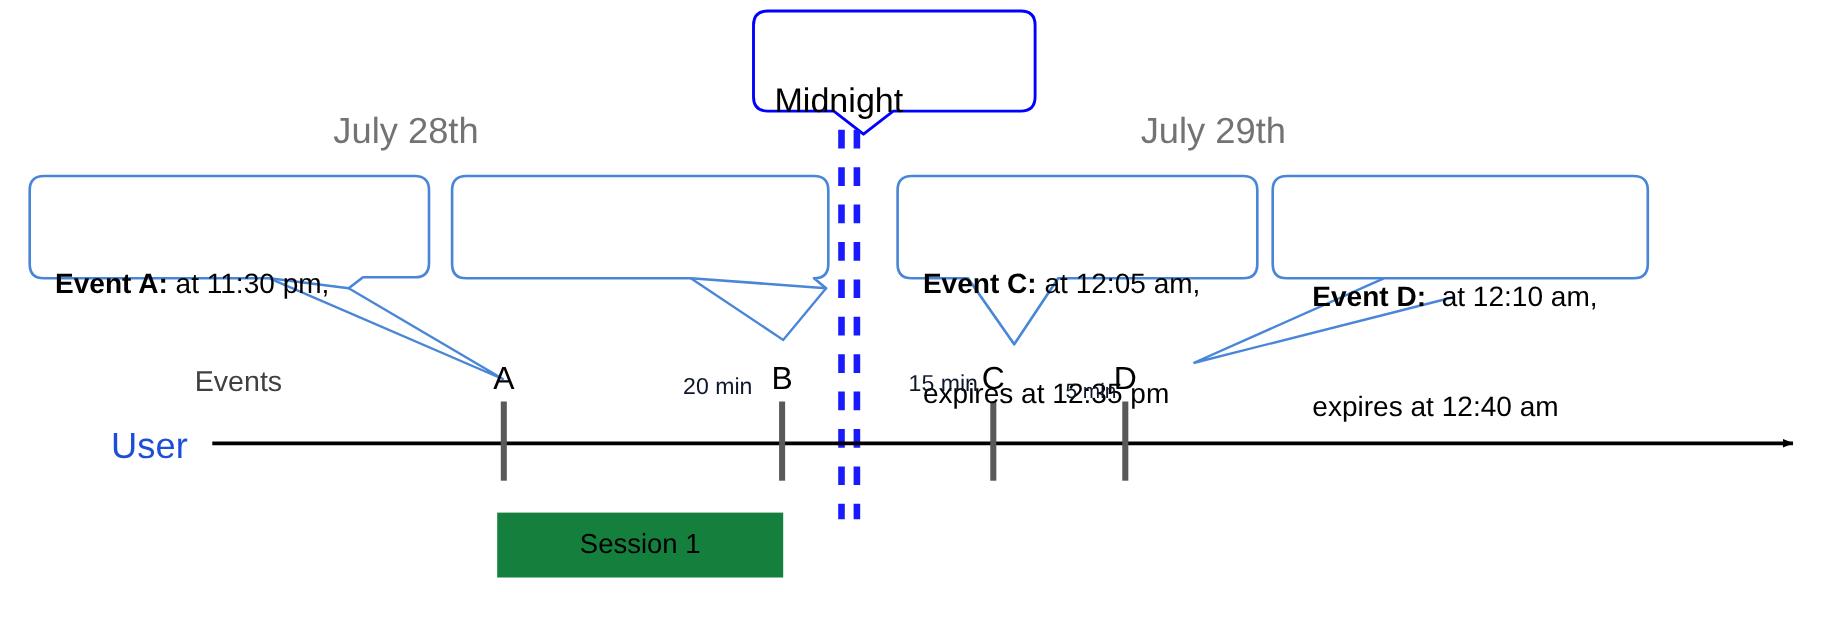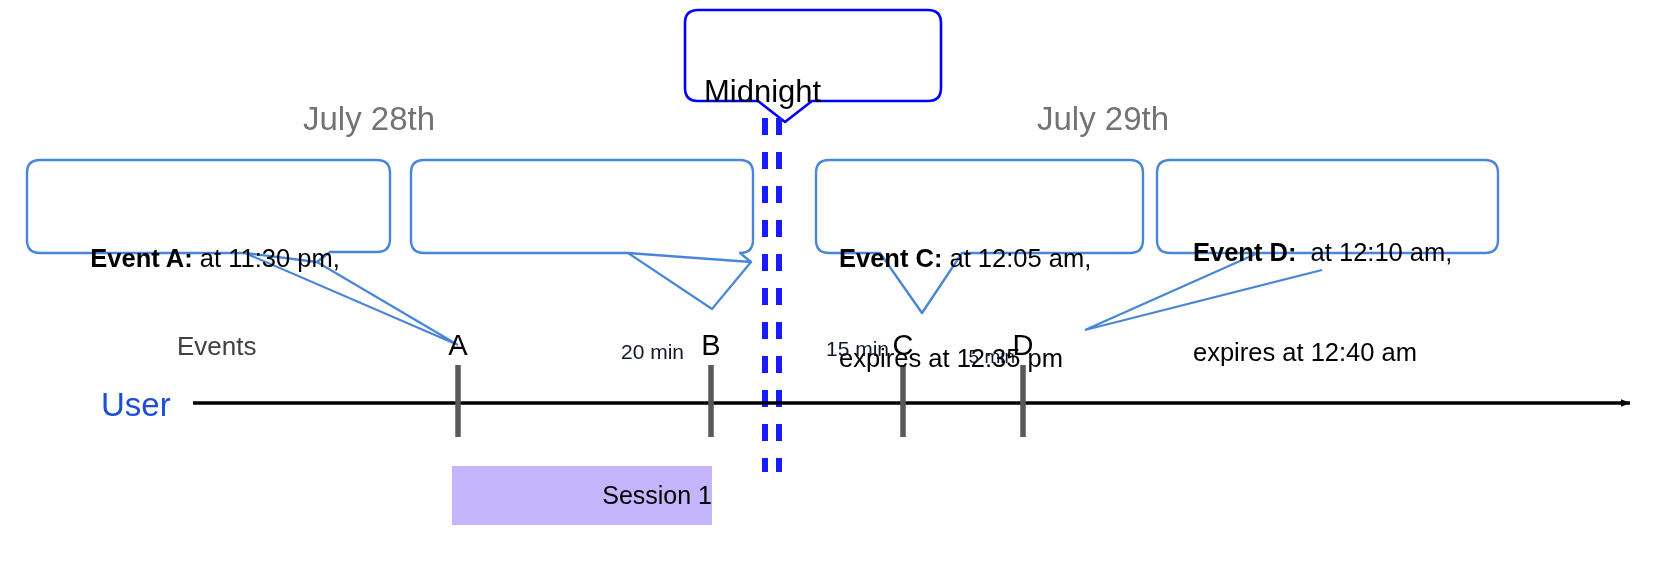--- a/index.html
+++ b/index.html
@@ -79,24 +79,24 @@
     font-size: 21px;
     color: #0f172a;
     white-space: pre;
     text-align: right;
   }
   .gap-label.small { font-size: 19px; }
 
   
   .session-box {
     position: absolute;
-    background: #c4b5fd;
+    background: #15803d;
     display: flex;
     align-items: center;
-    justify-content: flex-end;
+    justify-content: center;
     font-size: 25px;
     color: #000000;
     white-space: pre;
   }
 </style>
 </head>
 <body>
 
 <div id="canvas">
 
@@ -185,31 +185,31 @@
     <line x1="903" y1="365" x2="903" y2="437" stroke="#595959" stroke-width="5.5"></line>
     <line x1="1023" y1="365" x2="1023" y2="437" stroke="#595959" stroke-width="5.5"></line>
 
   </svg>
 
   <div class="midnight-label" style="left:704px; top:42px;margin-top:32px;">Midnight</div>
 
   <div class="date-label" style="left:303px; top:100px;">July 28th</div>
   <div class="date-label" style="left:1037px; top:100px;">July 29th</div>
 
-  <div class="callout-text" style="left:50px; top:176px; width:330px;text-align:center;">
+  <div class="callout-text" style="left:50px; top:176px; width:330px;">
     <div><b>Event A:</b><span> at 11:30 pm,</span></div>
   </div>
 
 
   <div class="callout-text" style="left:839px; top:176px; width:300px;">
     <div><b>Event C:</b><span> at 12:05 am,</span></div>
     <div>expires at 12:35 pm</div>
   </div>
 
-  <div class="callout-text" style="left:1193px; top:170px; width:305px;">
+  <div class="callout-text" style="left:1193px; top:188px; width:305px;">
     <div><b>Event D:</b><span>  at 12:10 am,</span></div>
     <div>expires at 12:40 am</div>
   </div>
 
   <div class="user-label" style="left:101px; top:386px;">User</div>
   <div class="events-label" style="left:177px; top:331px;">Events</div>
 
   <div class="event-marker-label" style="left:438px; top:329px; width:40px;">A</div>
   <div class="event-marker-label" style="left:691px; top:329px; width:40px;">B</div>
   <div class="event-marker-label" style="left:883px; top:329px; width:40px;">C</div>

